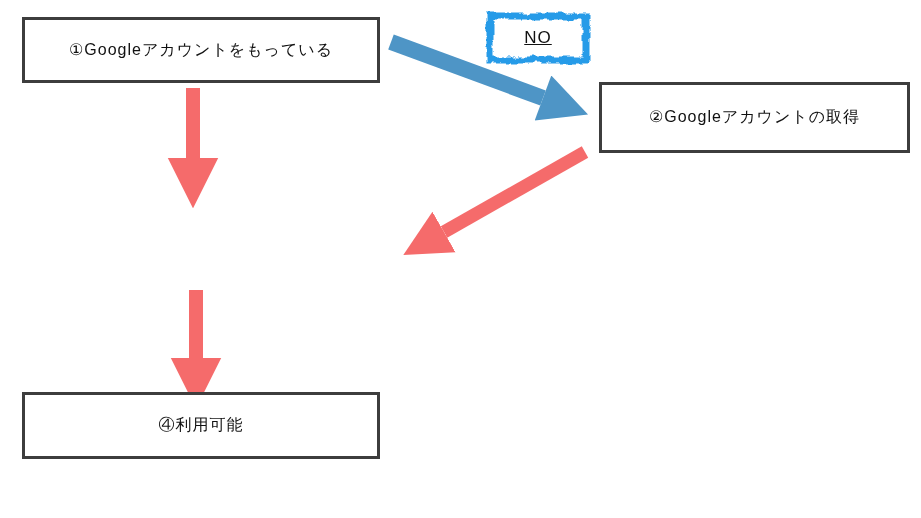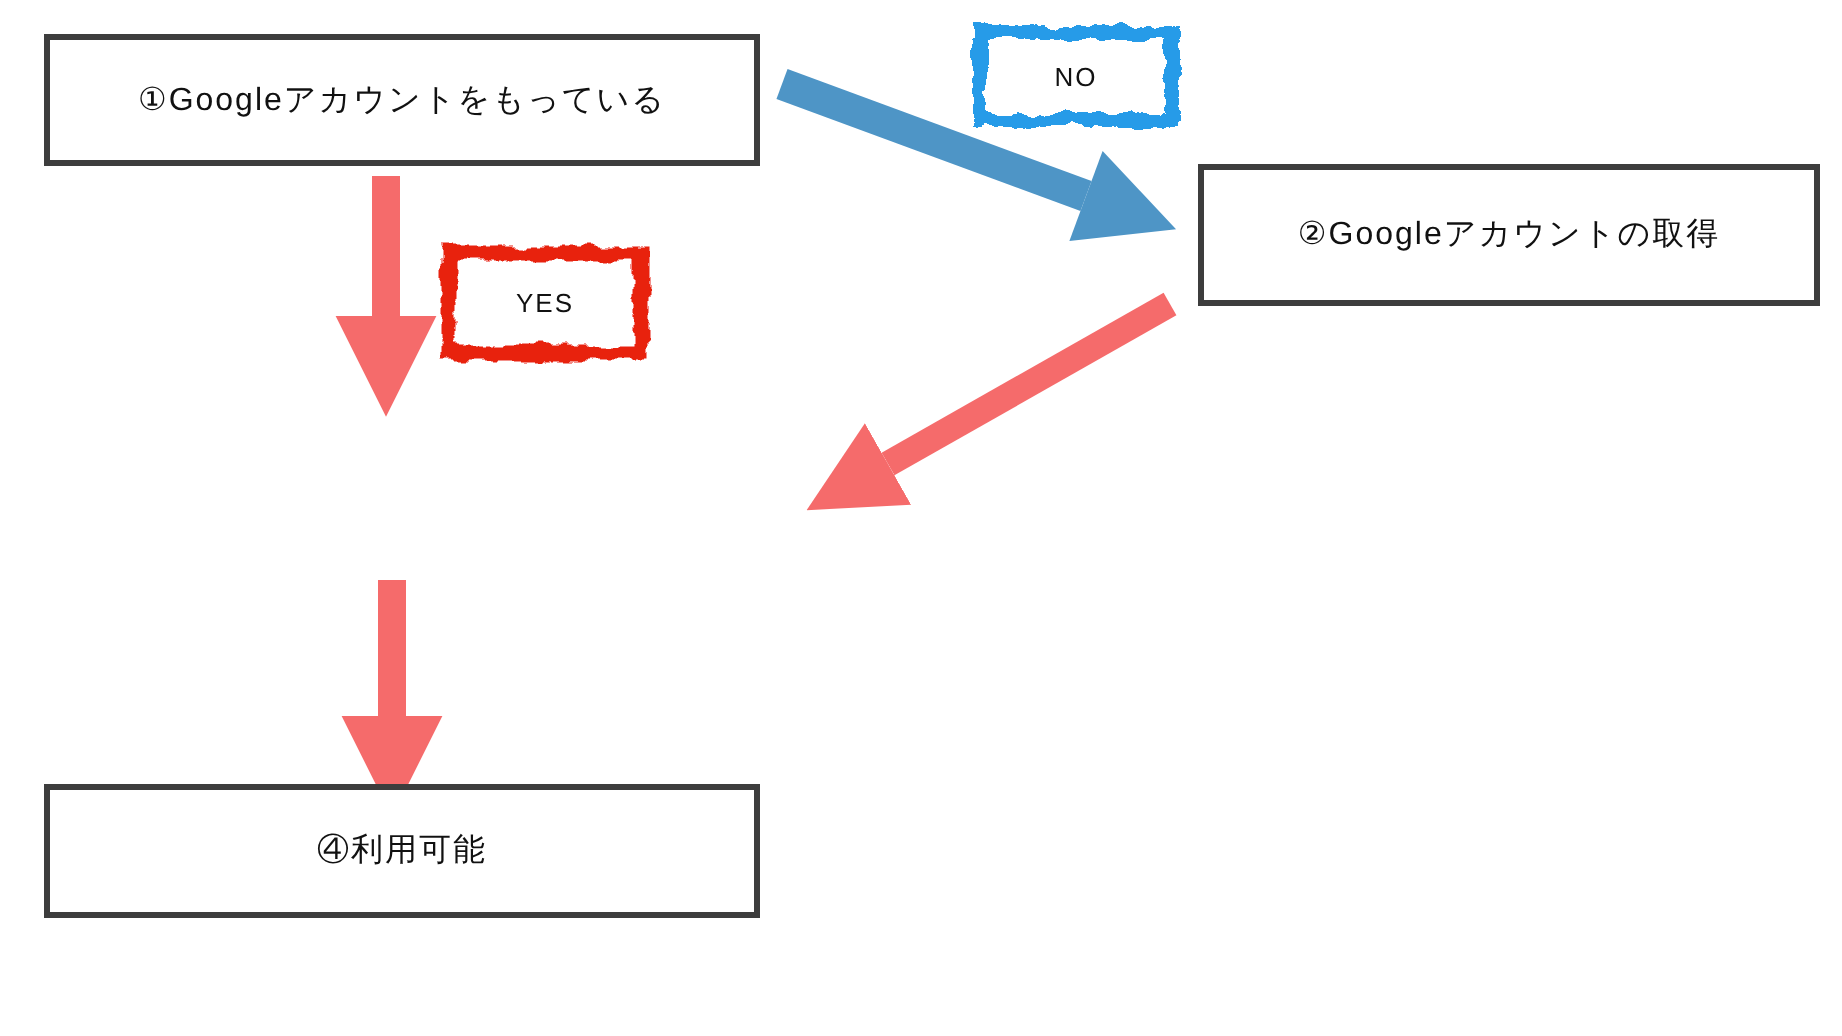--- a/index.html
+++ b/index.html
@@ -40,22 +40,23 @@
   .node-3{left:22px;top:215px;width:358px;height:70px;}
   .node-4{left:22px;top:392px;width:358px;height:67px;}
   .tag{
     position:absolute;
     display:flex;align-items:center;justify-content:center;
   }
   .tag svg{position:absolute;left:0;top:0;}
   .tag span{
     position:relative;
     color:var(--text);
-    font-size:13px;
+    font-size:17px;
     letter-spacing:1px;
+    text-decoration:underline;
   }
   .tag-no{left:485px;top:11px;width:106px;height:54px;}
   .tag-yes{left:219px;top:121px;width:107px;height:61px;}
   .stroke-no{stroke:var(--no-border);}
   .stroke-yes{stroke:var(--yes-border);}
 </style>
 </head>
 <body>
 
 <div class="canvas">
@@ -96,20 +97,14 @@
     <span>④利用可能</span>
   </div>
 
   <div class="tag tag-no">
     <svg width="106" height="54">
       <rect x="5" y="5" width="96" height="44" fill="none" stroke-width="7" class="stroke-no" filter="url(#crayon)"></rect>
     </svg>
     <span>NO</span>
   </div>
 
-  <div class="tag tag-yes">
-    <svg width="107" height="61">
-      <rect x="5.5" y="5.5" width="96" height="50" fill="none" stroke-width="7.5" class="stroke-yes" filter="url(#crayon)"></rect>
-    </svg>
-    <span>YES</span>
-  </div>
 
 </div>
 
 </body></html>

